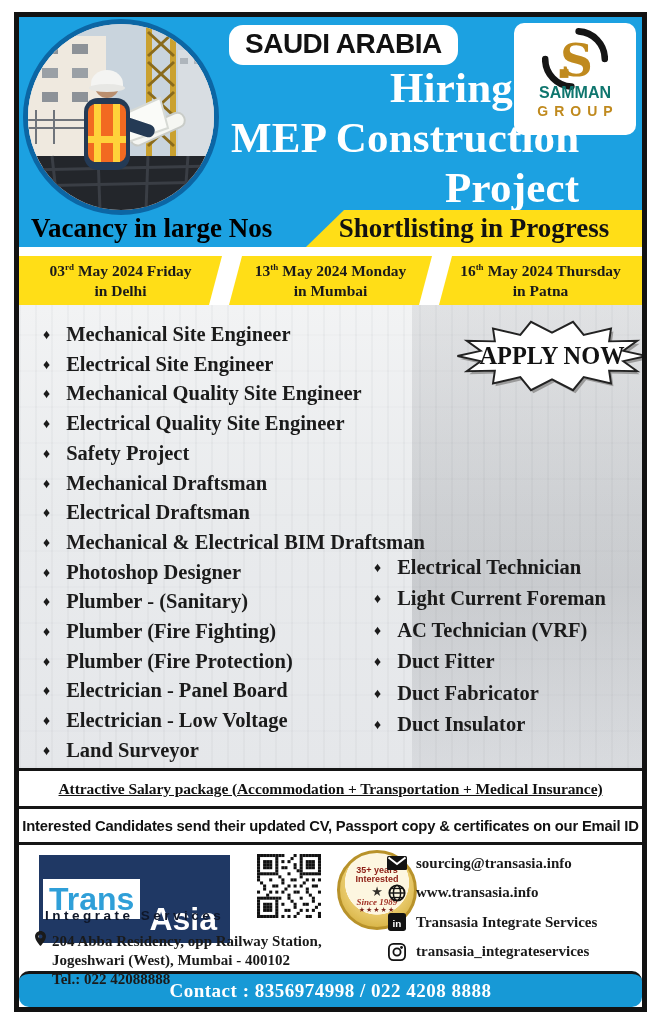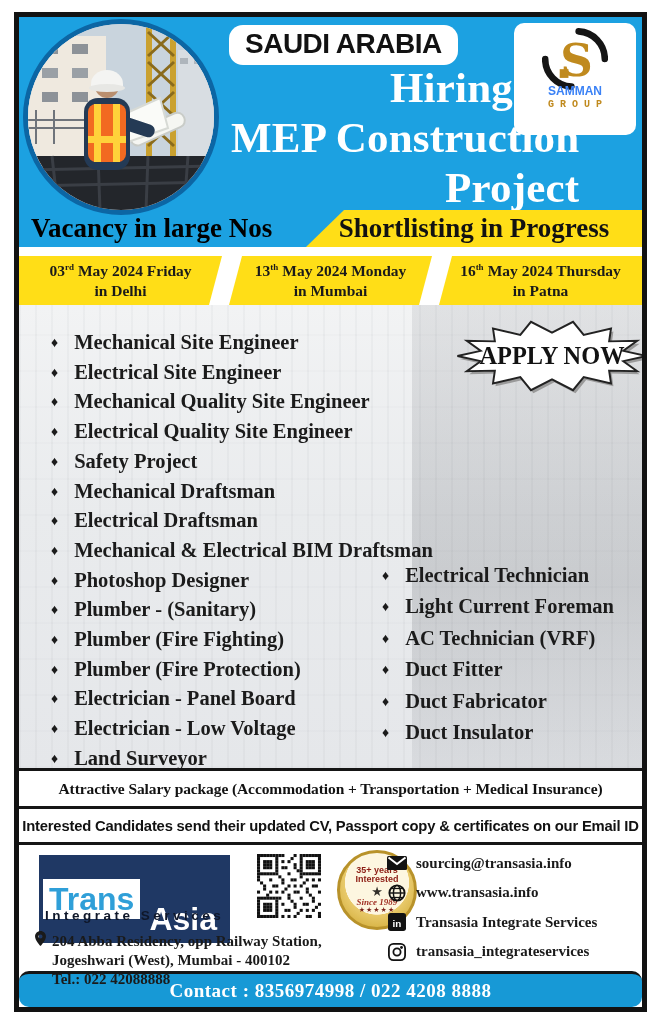--- a/index.html
+++ b/index.html
@@ -13,22 +13,22 @@
   .photo-circle{position:absolute;left:4px;top:2px;width:186px;height:186px;border-radius:50%;
                 overflow:hidden;border:5px solid #0C66A4;background:#c9d4dd;}
   .photo-circle svg{display:block;}
   .saudi-pill{position:absolute;left:210px;top:8px;background:#fff;color:#121212;
               border-radius:14px;padding:3px 16px 5px;font-family:"Liberation Sans",sans-serif;
               font-weight:bold;font-size:28px;letter-spacing:-0.5px;}
   .main-title{position:absolute;left:212px;top:46px;color:#fff;font-weight:bold;
               font-size:43px;line-height:1.16;letter-spacing:0.2px;text-align:right;}
   .logo-box{position:absolute;right:6px;top:6px;width:122px;height:112px;background:#fff;
             border-radius:10px;display:flex;flex-direction:column;align-items:center;padding-top:4px;box-sizing:border-box;}
-  .logo-name{font-family:"Liberation Sans",sans-serif;font-weight:bold;font-size:12px;color:#3b82f6;line-height:1;margin-top:-6px;}
-  .logo-sub{font-family:Liberation Mono, monospace;font-weight:bold;font-size:10px;color:#C08A1E;
+  .logo-name{font-family:"Liberation Sans",sans-serif;font-weight:bold;font-size:16px;color:#0f766e;line-height:1;margin-top:-6px;}
+  .logo-sub{font-family:Liberation Sans, sans-serif;font-weight:bold;font-size:14px;color:#C08A1E;
             letter-spacing:6px;margin-top:2px;margin-right:-6px;}
   .vac-row{position:absolute;left:0;right:0;bottom:0;height:37px;display:flex;}
   .vac-left{flex:1;display:flex;align-items:center;padding-left:12px;color:#000000;
             font-weight:bold;font-size:27px;white-space:nowrap;}
   .vac-right{width:336px;background:#FFDE17;clip-path:polygon(38px 0,100% 0,100% 100%,0 100%);
              display:flex;align-items:center;justify-content:center;color:#121212;
              font-weight:bold;font-size:27px;}
 
   
   .gap{height:9px;background:#fff;flex:none;}
@@ -42,34 +42,34 @@
   .date-rest{margin-left:4px;}
 
   
   .main{position:relative;flex:1;background:linear-gradient(180deg,#f2f3f4 0%,#e9ebed 45%,#e5e7ea 100%);overflow:hidden;}
   .main::before{content:"";position:absolute;inset:0;
       background:repeating-linear-gradient(90deg,rgba(90,95,105,0.10) 0 2px,transparent 2px 16px),
                  repeating-linear-gradient(0deg,rgba(90,95,105,0.05) 0 2px,transparent 2px 36px);
       opacity:.45;}
   .main::after{content:"";position:absolute;top:0;bottom:0;right:0;width:230px;
       background:linear-gradient(180deg,rgba(70,75,85,0.10),rgba(40,44,52,0.16) 60%,rgba(70,75,85,0.08));}
-  .job-list{position:absolute;margin:16px;padding:0;list-style:none;z-index:2;}
+  .job-list{position:absolute;margin:8px;padding:0;list-style:none;z-index:2;}
   .job-list.left{left:10px;top:8px;}
   .job-list.right{left:341px;top:240px;}
   .job-item{display:flex;align-items:baseline;font-weight:bold;font-size:20.5px;color:#1b1b1b;
             line-height:26.7px;white-space:nowrap;}
   .job-list.right .job-item{line-height:28.4px;}
   .job-item::before{content:"\2666";font-size:14px;margin:0 16px 0 6px;position:relative;top:-2px;}
   .apply-badge{position:absolute;left:434px;top:12px;width:198px;height:78px;z-index:3;}
   .apply-badge text{font-family:"Liberation Serif",serif;font-weight:bold;font-size:25px;fill:#121212;}
 
   
   .salary-box{flex:none;height:35px;border-top:3px solid #151515;border-bottom:3px solid #151515;
               background:#fff;display:flex;align-items:center;justify-content:center;
-              font-weight:bold;font-size:15.5px;color:#121212;letter-spacing:-0.1px;}
+              font-weight:bold;font-size:15.5px;color:#121212;letter-spacing:-0.1px;text-decoration:underline;}
   .email-box{flex:none;height:33px;border-bottom:3px solid #151515;background:#fff;display:flex;
              align-items:center;justify-content:center;font-family:"Liberation Sans",sans-serif;
              font-weight:bold;font-size:14.8px;color:#121212;letter-spacing:-0.2px;}
 
   
   .footer{position:relative;flex:none;height:126px;background:#fff;}
   .ta-logo{position:absolute;left:20px;top:10px;background:#1F3864;display:flex;align-items:center;
            font-family:"Liberation Sans",sans-serif;font-weight:bold;font-size:32px;padding:4px;}
   .ta-trans{background:#fff;color:#2F9FD8;padding:0 6px;line-height:1.25;}
   .ta-asia{color:#fff;padding:0 9px;line-height:1.25;margin-top:40px;}

